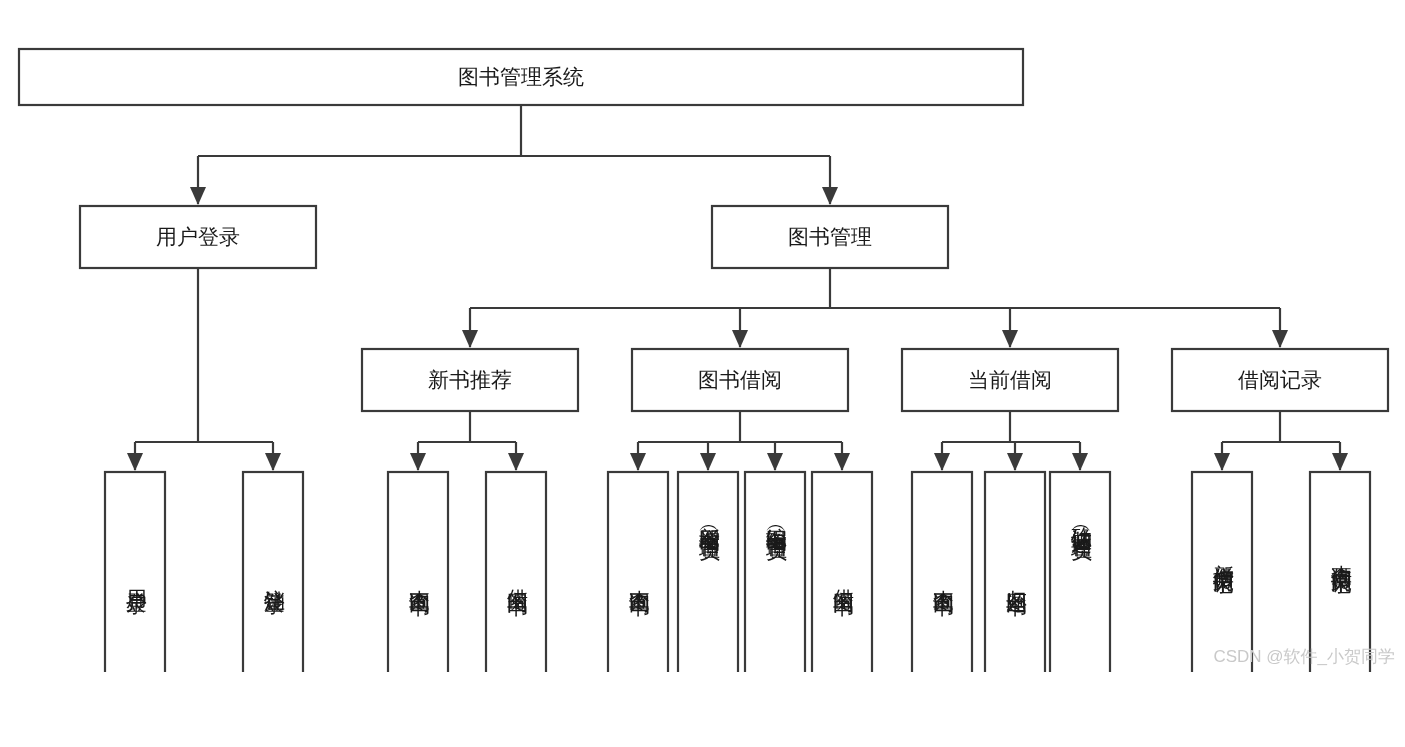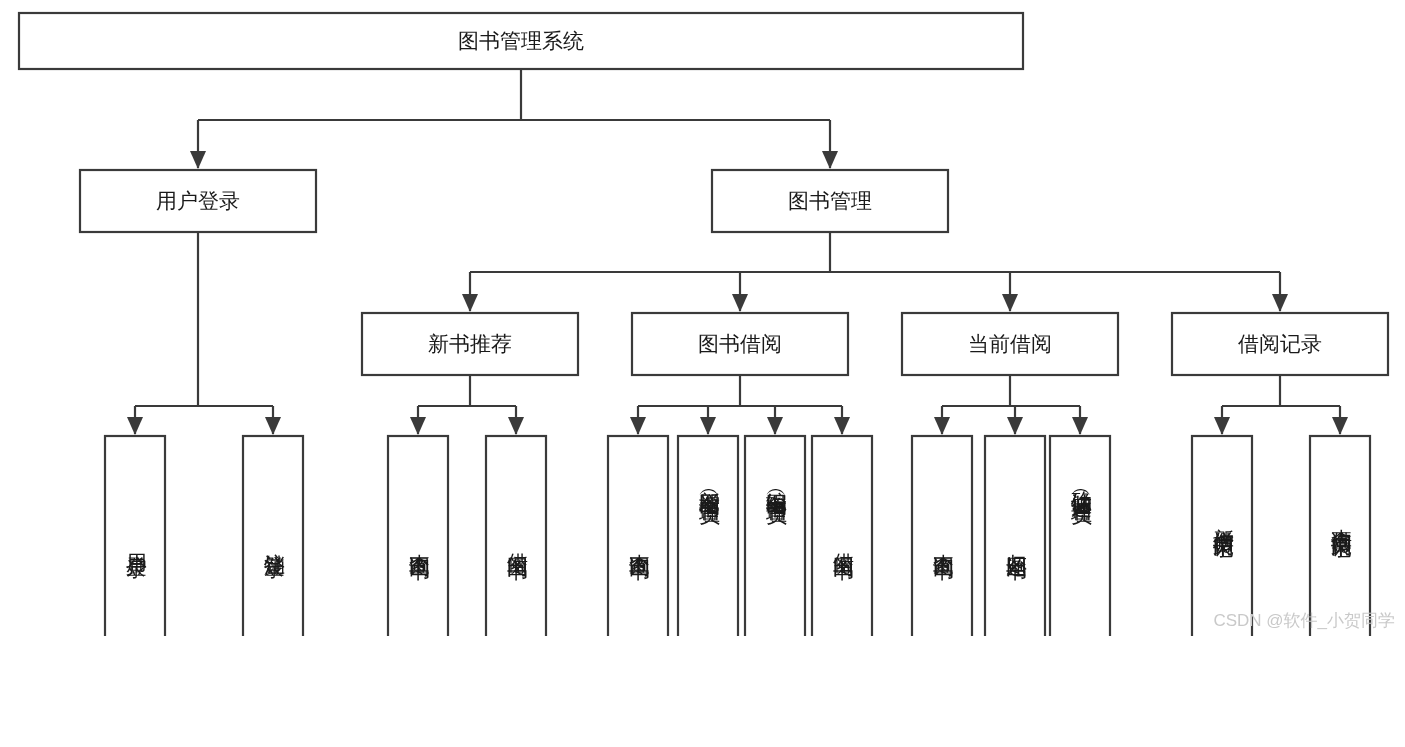--- a/index.html
+++ b/index.html
@@ -9,20 +9,21 @@
   }
   body {
     font-family: "Liberation Sans", "DejaVu Sans", sans-serif;
   }
   #diagram-root {
     position: relative;
     width: 1405px;
     height: 636px;
     background: #ffffff;
     overflow: hidden;
+    margin-top: 36px;
   }
   svg#flow-svg {
     position: absolute;
     left: 0;
     top: 0;
     width: 1405px;
     height: 747px;
     display: block;
   }
   .node-box {

